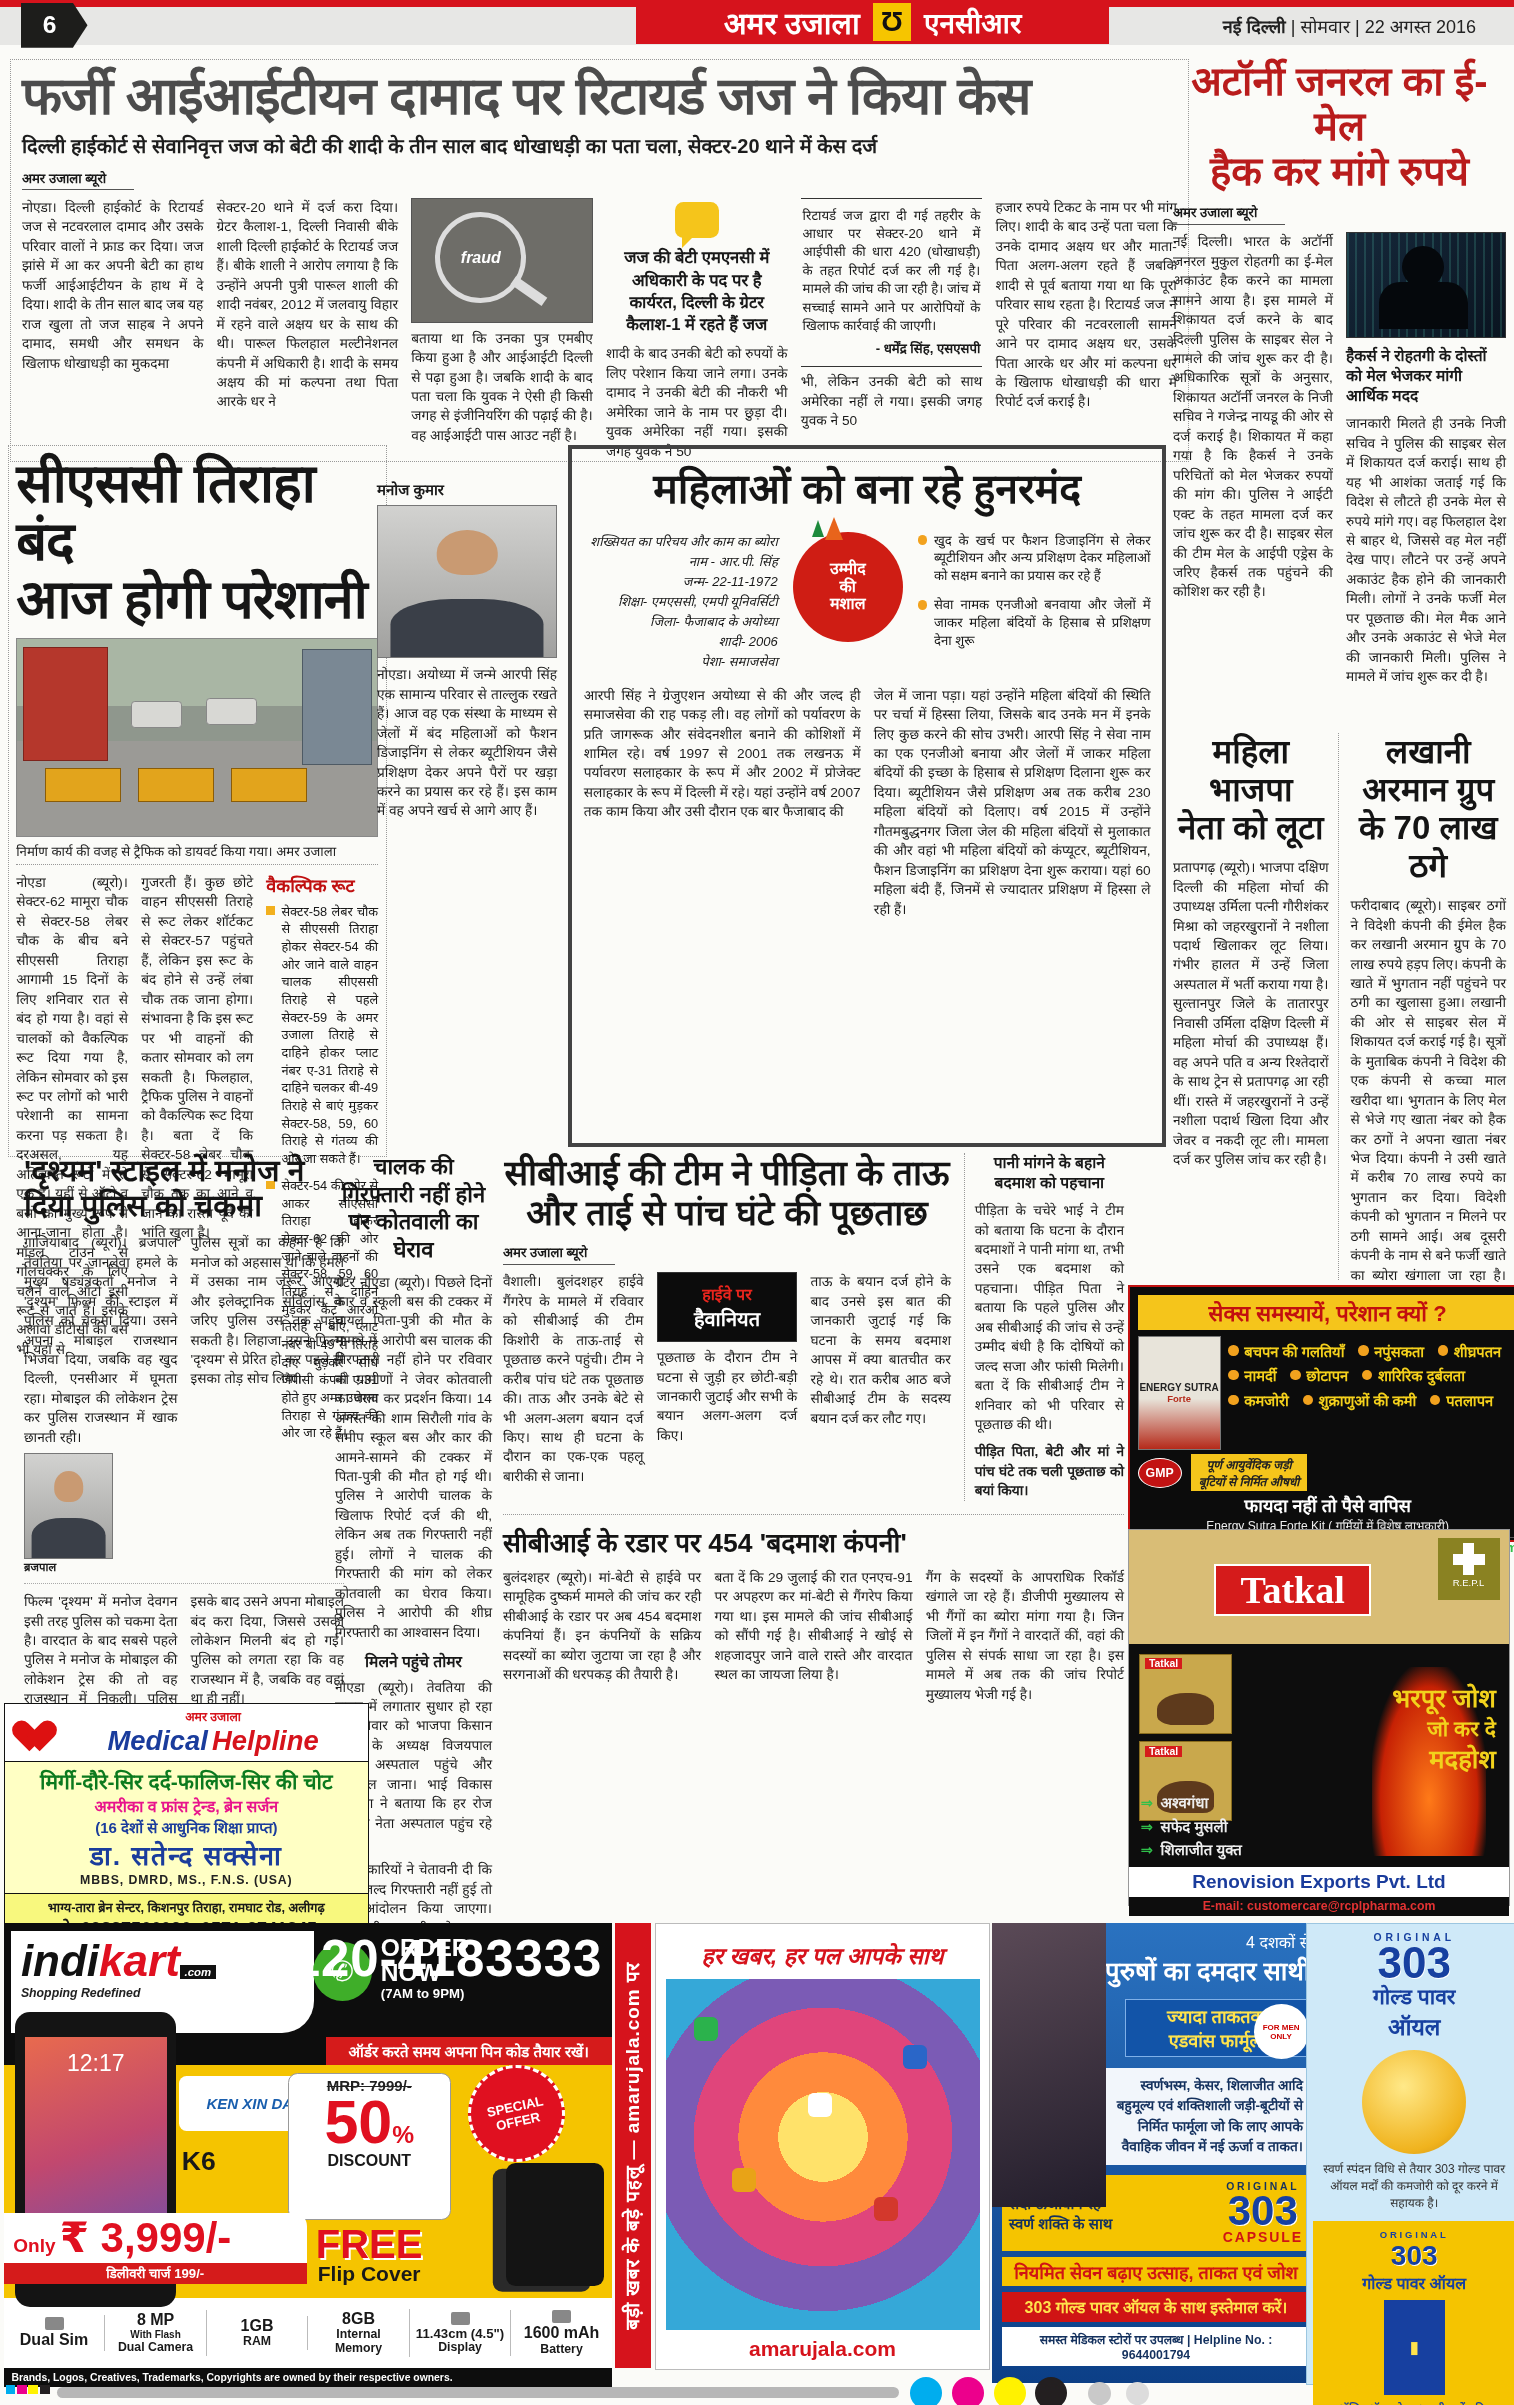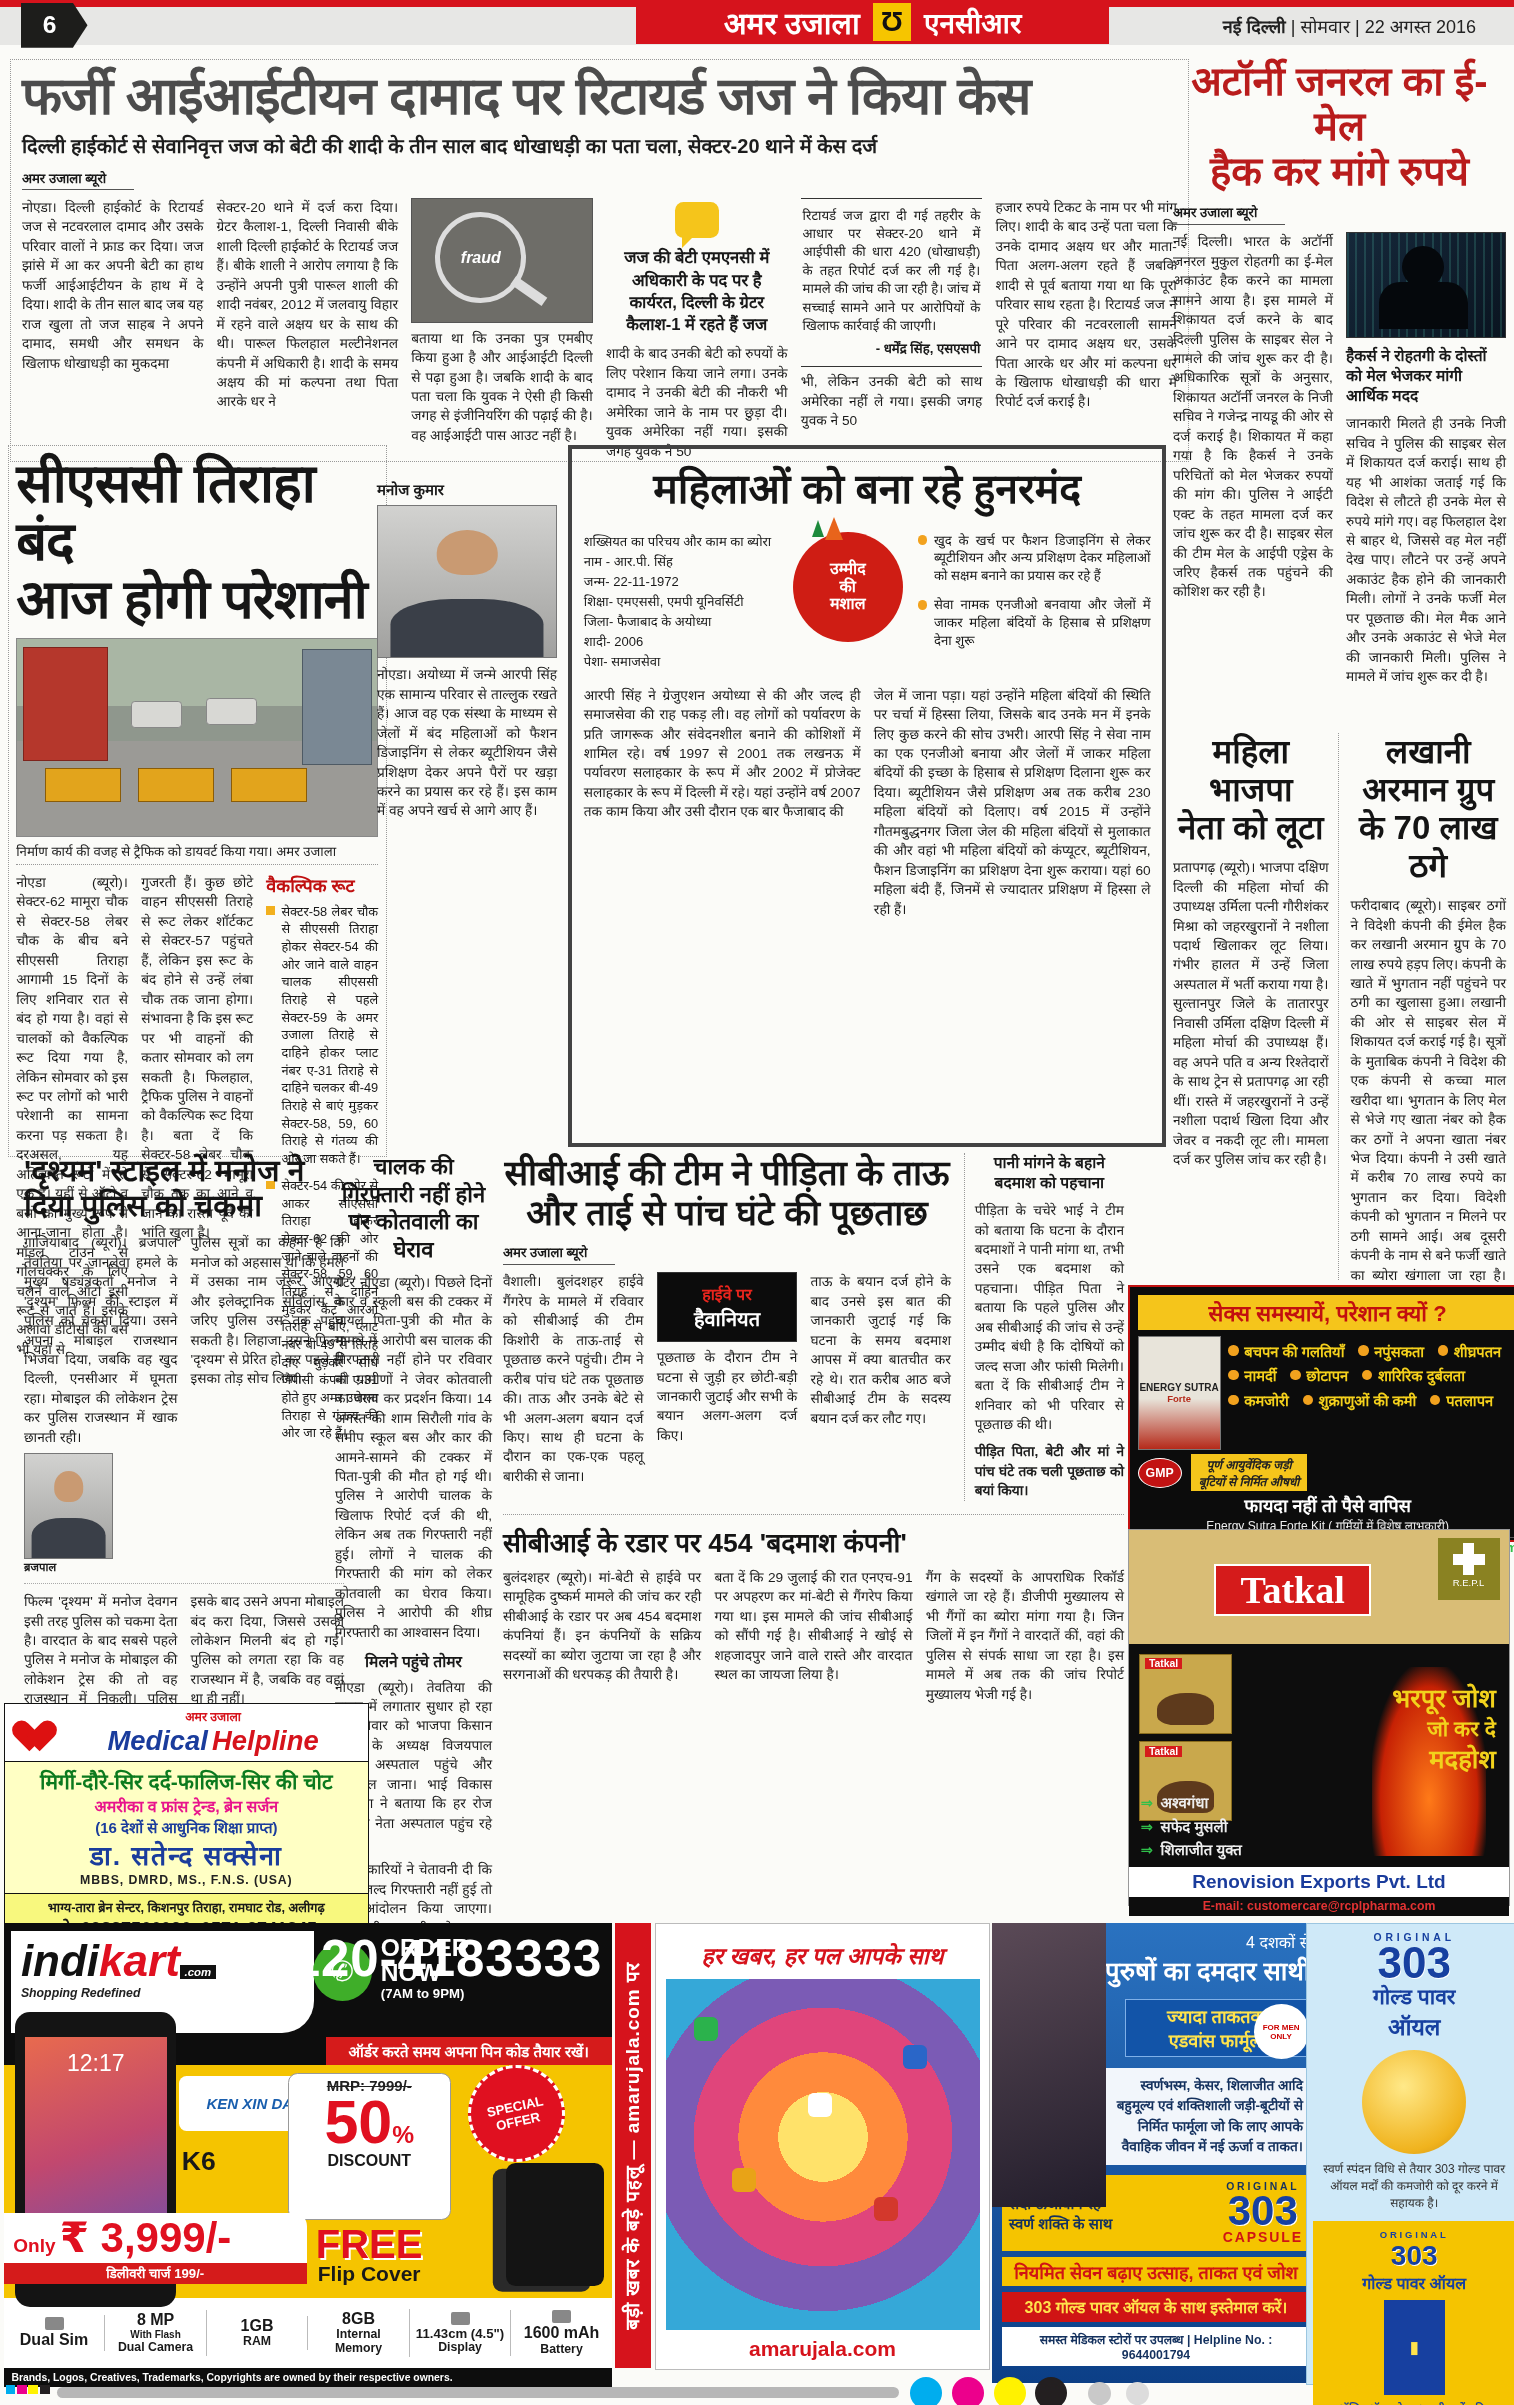--- a/index.html
+++ b/index.html
@@ -33,21 +33,21 @@
   .sspbox{border-top:1.9px solid #333;border-bottom:1.9px solid #333;padding:7.6px 1.9px;font-size:13.2px;line-height:1.4;text-align:justify;}
   .ssp-at{display:block;text-align:right;font-weight:bold;margin-top:3.8px;}
   .hl-att{font-size:40px;font-weight:bold;color:#b91c1c;text-align:center;line-height:1.12;}
   .hl-csc{font-size:54px;font-weight:bold;color:#161616;line-height:1.08;letter-spacing:-0.9px;}
   .cap{font-size:13.2px;color:#222;padding:4.7px 0;border-bottom:0.9px dotted #999;}
   .sb-title{color:#c01010;font-weight:bold;font-size:18px;margin-bottom:5.7px;}
   .sb-item{display:flex;gap:6.6px;font-size:12.8px;line-height:1.38;text-align:justify;margin-bottom:9.5px;}
   .sq{flex:0 0 8.5px;width:8.5px;height:8.5px;background:#f2b01e;margin-top:3.8px;}
   .hl-wom{font-size:41px;font-weight:bold;text-align:center;color:#151515;}
   .wpanel{border:4.7px solid #434343;padding:9.5px 11.4px;}
-  .prof{font-size:13px;line-height:1.55;}
+  .prof{font-style:italic;font-size:13px;line-height:1.55;text-align:right;}
   .torch{width:110px;height:110px;background:#cf1d14;border-radius:50%;color:#fff;font-weight:bold;
          display:flex;flex-direction:column;align-items:center;justify-content:center;line-height:1.1;font-size:16px;position:relative;}
   .flame{position:absolute;top:-15px;left:32px;width:0;height:0;border-left:9.5px solid transparent;border-right:9.5px solid transparent;border-bottom:23px solid #e8641b;}
   .flame2{position:absolute;top:-11.4px;left:19px;width:0;height:0;border-left:6.6px solid transparent;border-right:6.6px solid transparent;border-bottom:17px solid #1d8a3c;}
   .wb{display:flex;gap:6.6px;font-size:13.2px;line-height:1.35;text-align:justify;margin-bottom:11.4px;}
   .odot{flex:0 0 9.5px;width:9.5px;height:9.5px;border-radius:50%;background:#f2a21e;margin-top:3.8px;}
   .hl-side{font-size:33px;font-weight:bold;text-align:center;line-height:1.15;color:#141414;}
   .hl-dr{font-size:30px;font-weight:bold;line-height:1.18;color:#141414;}
   .hl-kot{font-size:22px;font-weight:bold;text-align:center;line-height:1.25;color:#141414;}
   .hl-cbi{font-size:35px;font-weight:bold;text-align:center;line-height:1.15;color:#141414;}

